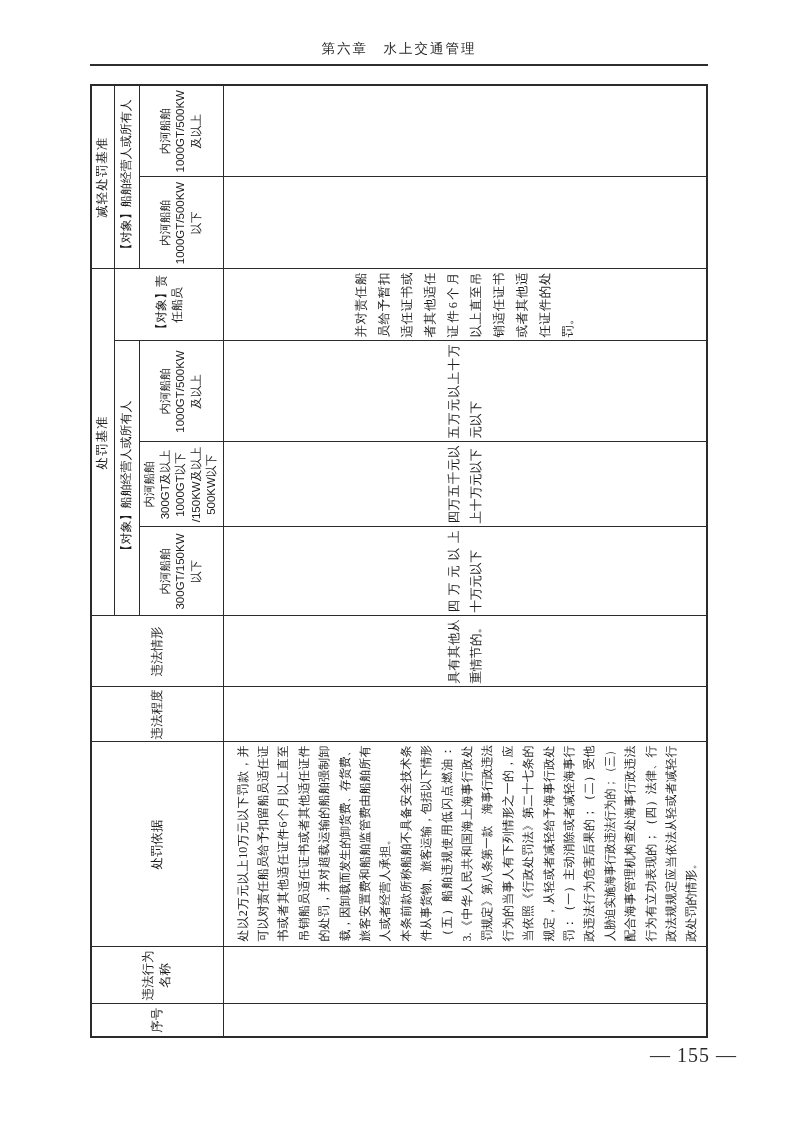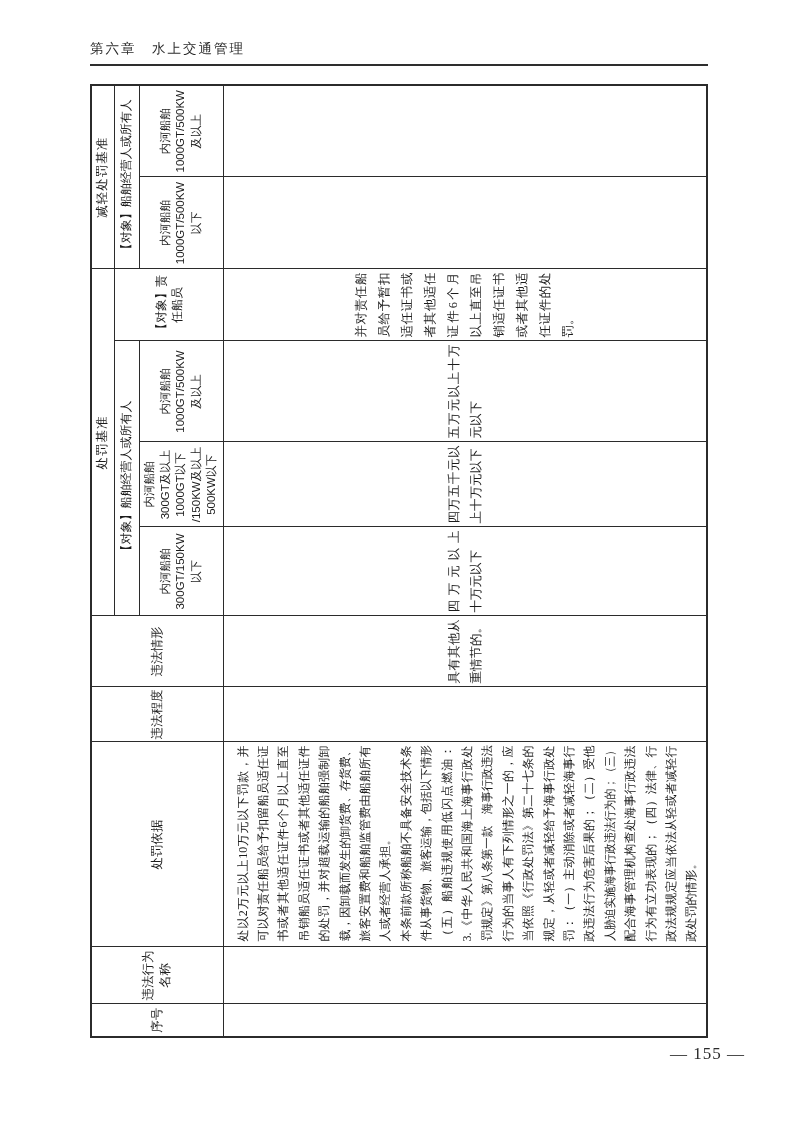--- a/index.html
+++ b/index.html
@@ -1,21 +1,21 @@
 <!DOCTYPE html>
 <html><head>
 <meta charset="utf-8">
 <style>
   html,body { margin:0; padding:0; }
   body {
     width:793px; height:1122px; position:relative; background:#ffffff;
     font-family:"Liberation Serif", serif; color:#1c1c1c; overflow:hidden;
   }
   .chapter {
-    position:absolute; top:40px; left:90px; width:618px; text-align:left;
+    position:absolute; top:40px; left:90px; width:618px; text-align:center;
     font-size:13.5px; letter-spacing:2px; color:#2b2b2b; white-space:nowrap;
   }
   .rule { position:absolute; top:64px; left:90px; width:618px; height:2px; background:#2e2e2e; }
   .rotator {
     position:absolute; left:90px; top:86px; width:952px; height:616px;
     transform:rotate(-90deg) translateX(-952px); transform-origin:0 0;
   }
   table.grid {
     border-collapse:collapse; table-layout:fixed; width:952px; height:616px;
     border:2px solid #2b2b2b;
@@ -38,21 +38,21 @@
   td.pbtd { vertical-align:top; }
   .pb { padding:9px 3px 0 5px; }
   .pb div { white-space:nowrap; font-size:12px; line-height:20.4px; text-align:left; text-align-last:justify; }
   .pb div.para-end { text-align-last:auto; }
   .lines-justify { padding:0 3px; }
   .lg div { white-space:nowrap; font-size:12.5px; line-height:22px; text-align:left; text-align-last:justify; }
   .lg div.para-end { text-align-last:auto; }
   .crew div { white-space:nowrap; font-size:12.5px; line-height:23px; text-align:left; text-align-last:justify; }
   .crew div.para-end { text-align-last:auto; }
   .pageno {
-    position:absolute; top:1044px; right:48px; font-size:17px;
+    position:absolute; top:1044px; right:56px; font-size:20px;
     letter-spacing:1px; color:#2b2b2b; white-space:nowrap;
   }
 </style>
 </head>
 <body>
 
 <div>
 
   <div class="chapter">第六章　水上交通管理</div>
   <div class="rule"></div>

